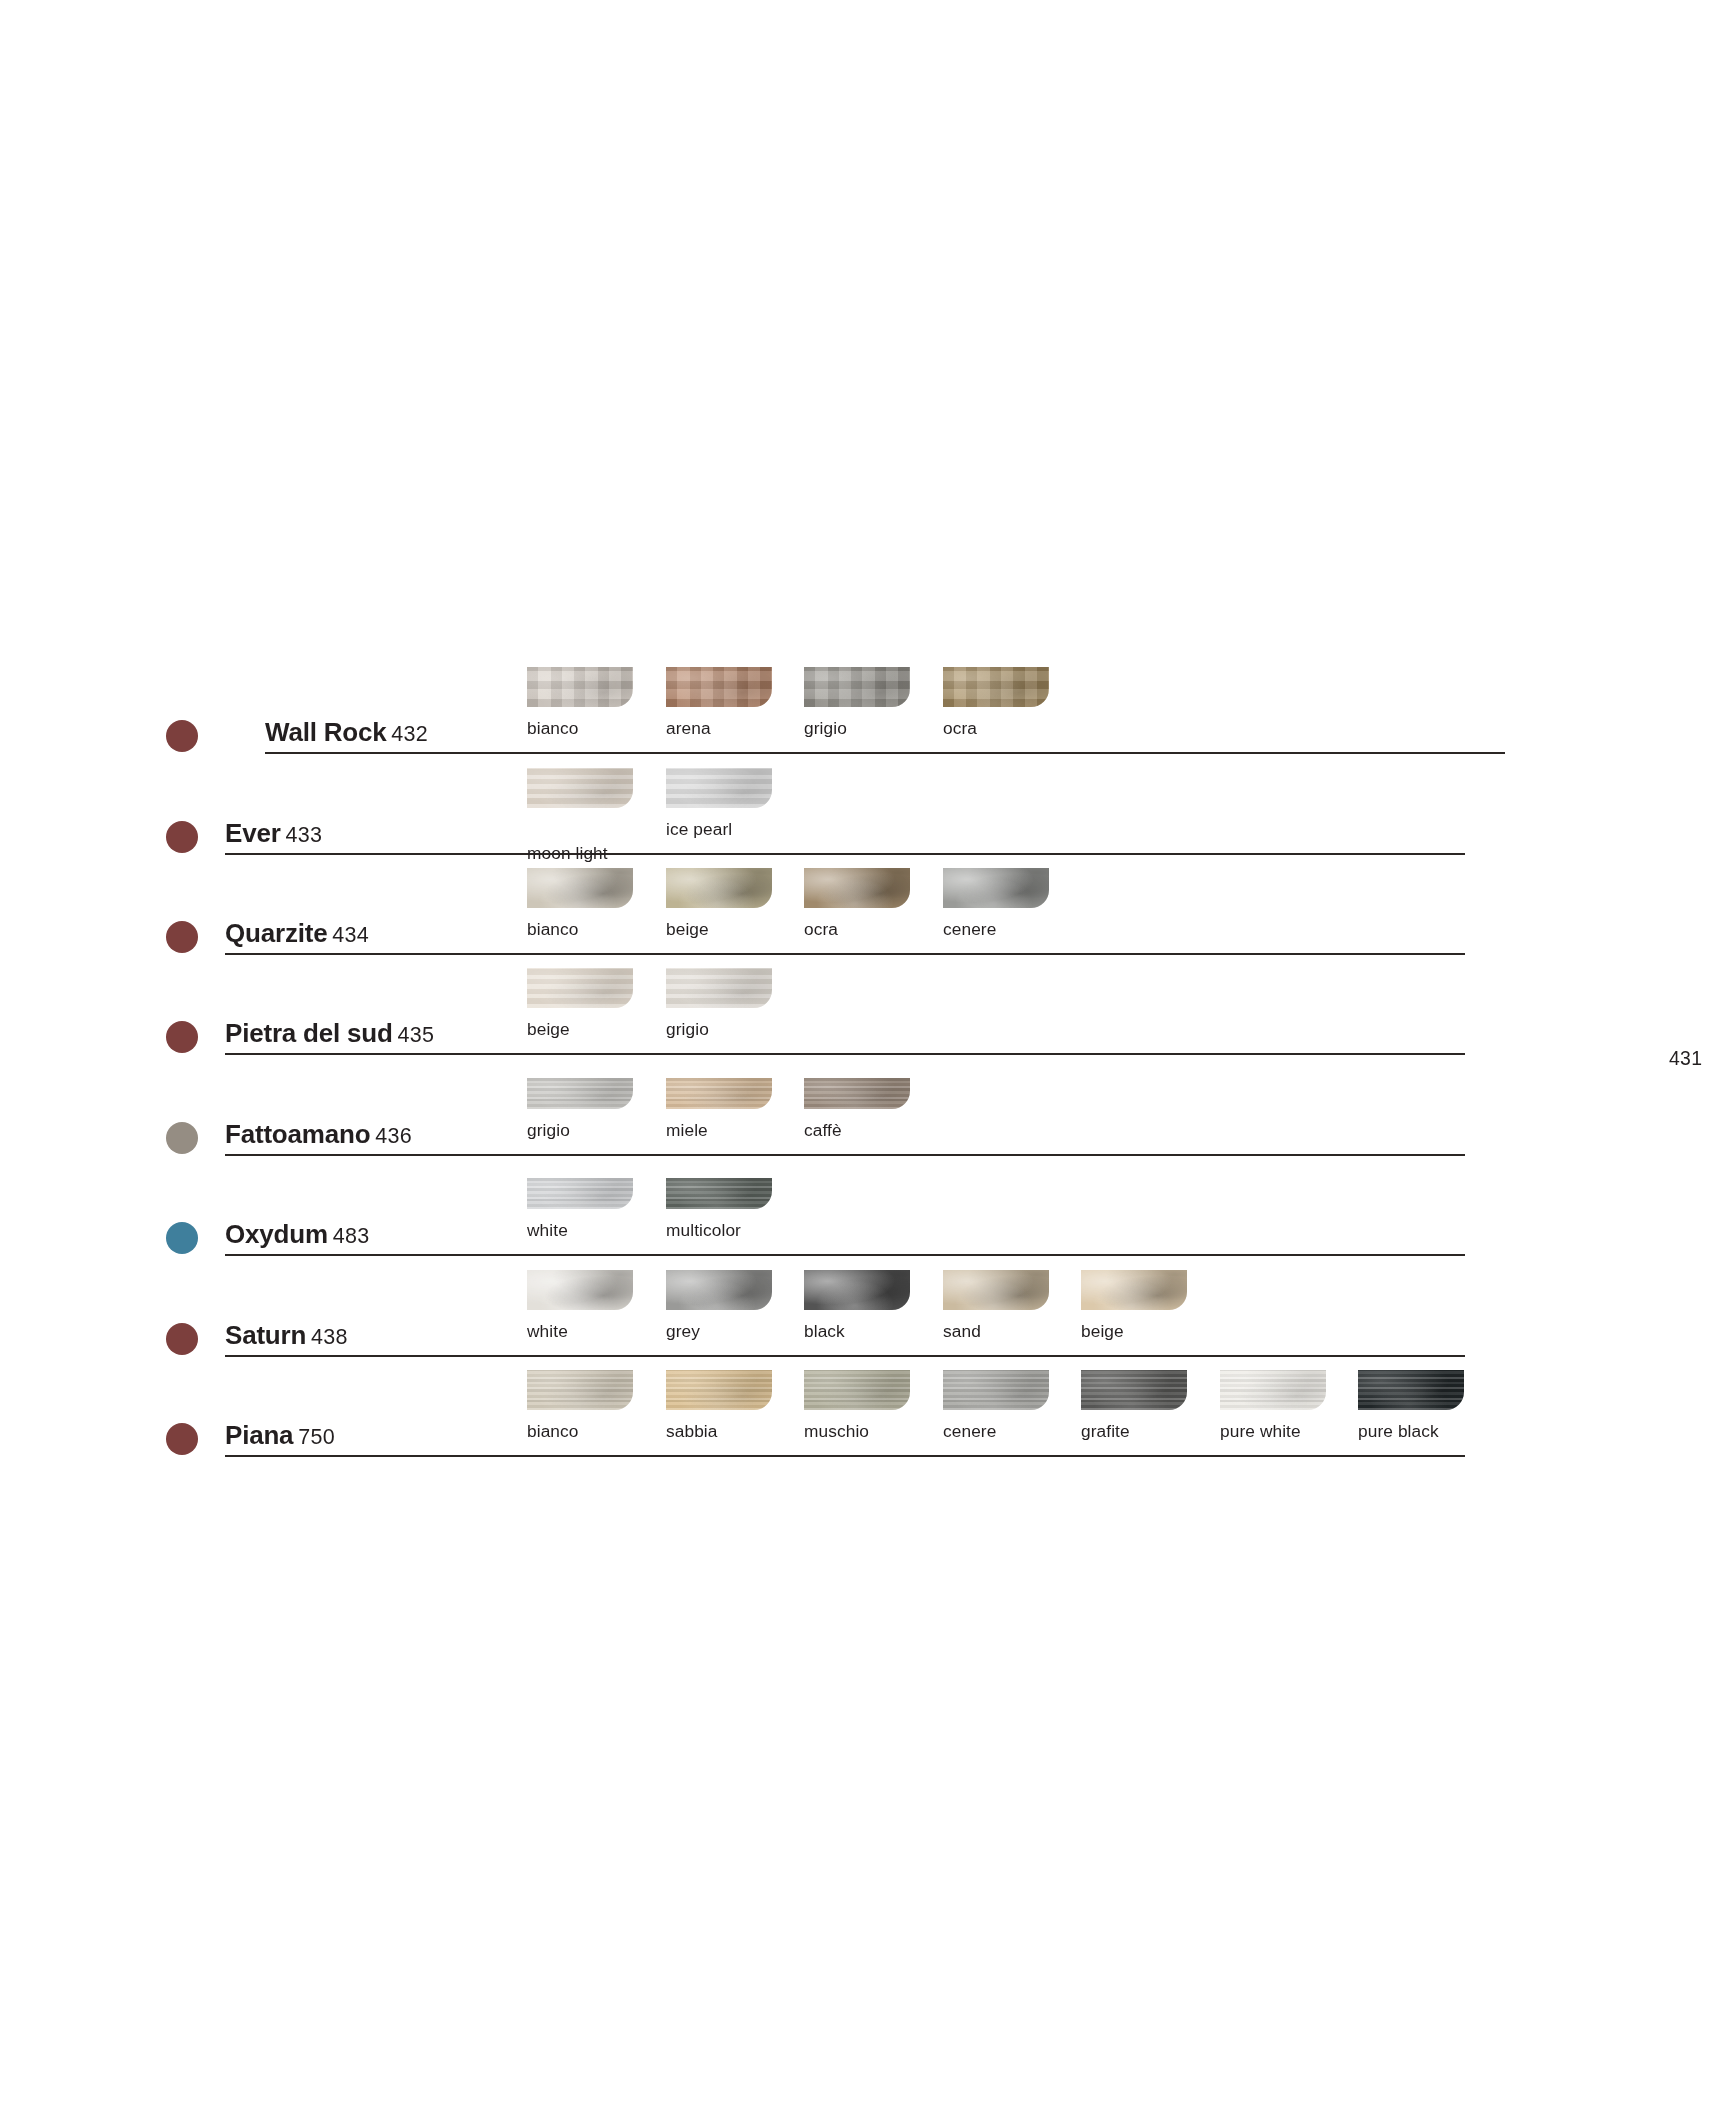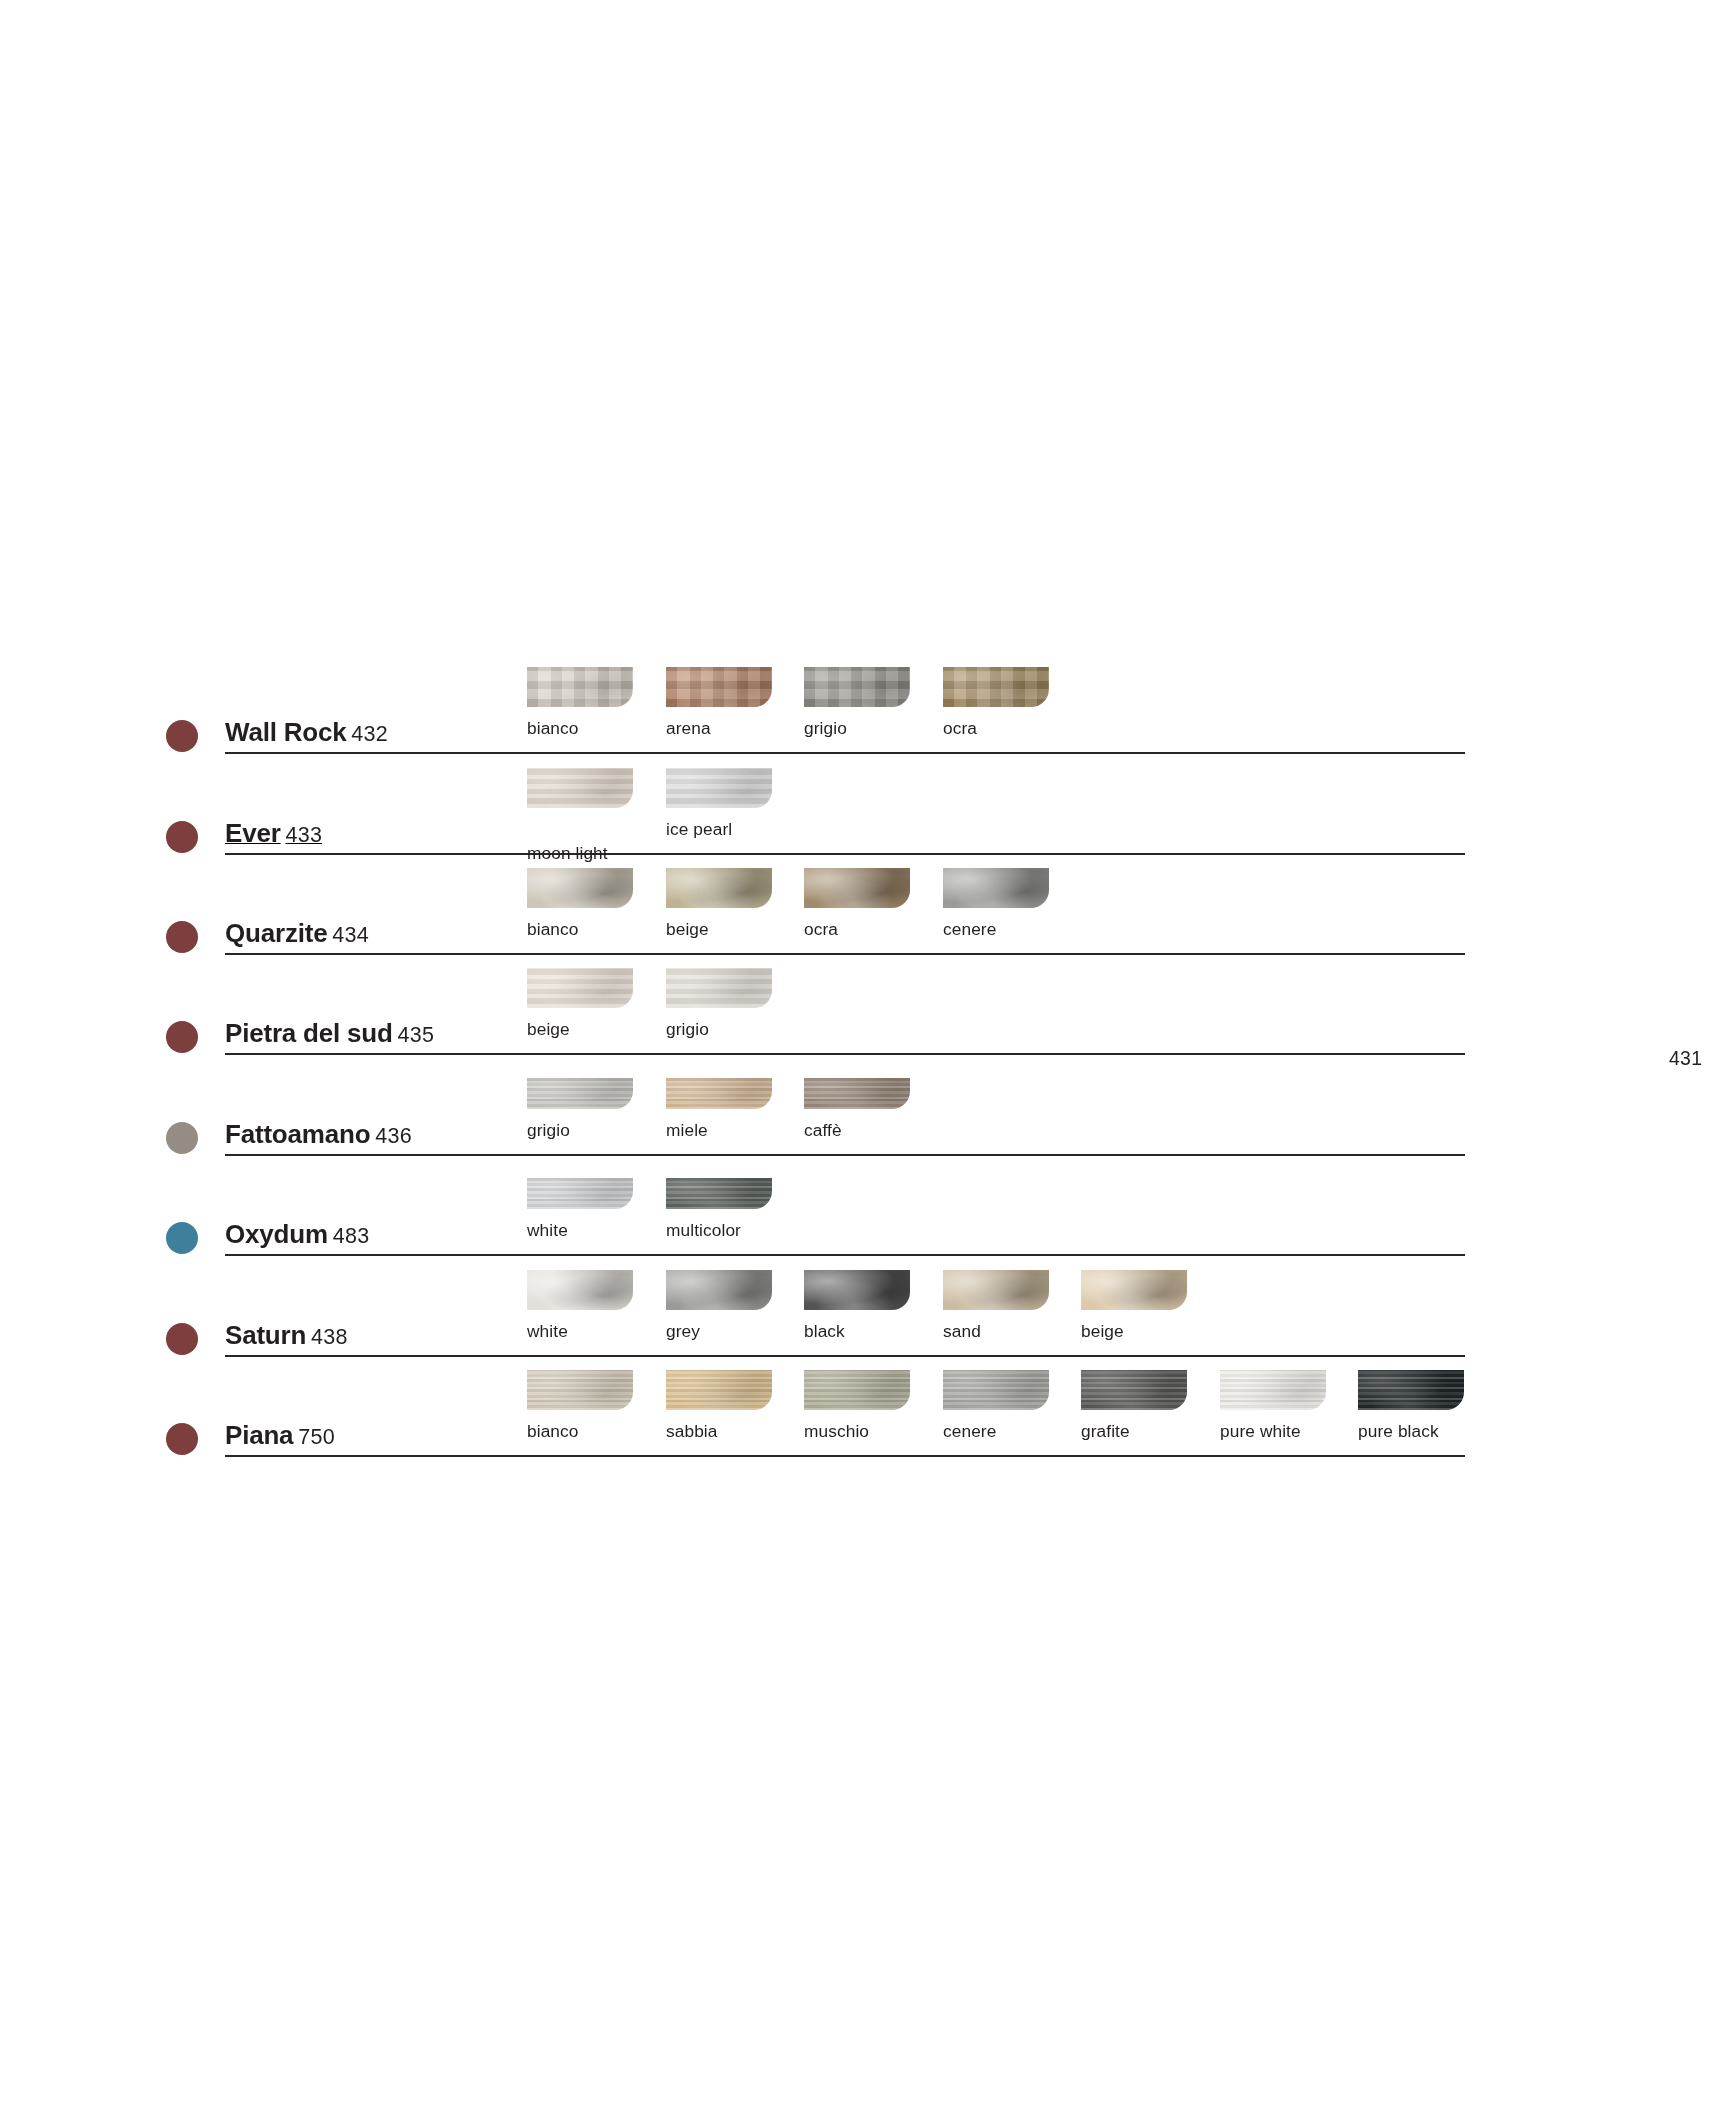--- a/index.html
+++ b/index.html
@@ -155,21 +155,21 @@
         rgba(0,0,0,0.04) 9.7px
       );
   }
 </style>
 </head>
 <body>
 
 <div id="catalogue">
     <div class="series-row" style="top: 666px;">
       <div class="series-dot" style="background: rgb(124, 63, 61); top: 54px;"></div>
-      <div class="series-heading" style="top: 51px;"><span class="series-name">Wall Rock</span><span class="series-code">432</span></div>
+      <div class="series-heading" style="top: 51px; margin-left: 40px;"><span class="series-name">Wall Rock</span><span class="series-code">432</span></div>
       <div class="swatch-strip">
         <div class="swatch-cell" style="left: 0px;">
           <div class="swatch-tile" style="background: rgb(215, 207, 198); height: 40px; top: 0.7px;">
             <div class="tex blocks"></div>
             <div class="tex mottle" style="opacity: 0.55;"></div>
           </div>
           <div class="swatch-label" style="top: 52px;">bianco</div>
         </div>
         <div class="swatch-cell" style="left: 139px;">
           <div class="swatch-tile" style="background: rgb(184, 135, 106); height: 40px; top: 0.7px;">
@@ -189,21 +189,21 @@
           <div class="swatch-tile" style="background: rgb(168, 143, 99); height: 40px; top: 0.7px;">
             <div class="tex blocks"></div>
             <div class="tex mottle" style="opacity: 0.55;"></div>
           </div>
           <div class="swatch-label" style="top: 52px;">ocra</div>
         </div>
       </div>
     </div>
     <div class="series-row" style="top: 767px;">
       <div class="series-dot" style="background: rgb(124, 63, 61); top: 54px;"></div>
-      <div class="series-heading" style="top: 51px; text-decoration: underline;"><span class="series-name">Ever</span><span class="series-code">433</span></div>
+      <div class="series-heading" style="top: 51px;"><span class="series-name">Ever</span><span class="series-code">433</span></div>
       <div class="swatch-strip">
         <div class="swatch-cell" style="left: 0px;">
           <div class="swatch-tile" style="background: rgb(221, 211, 199); height: 40px; top: 0.7px;">
             <div class="tex soft"></div>
             <div class="tex mottle" style="opacity: 0.55;"></div>
           </div>
           <div class="swatch-label" style="top: 52px; margin-top: 24px;">moon light</div>
         </div>
         <div class="swatch-cell" style="left: 139px;">
           <div class="swatch-tile" style="background: rgb(212, 212, 212); height: 40px; top: 0.7px;">

